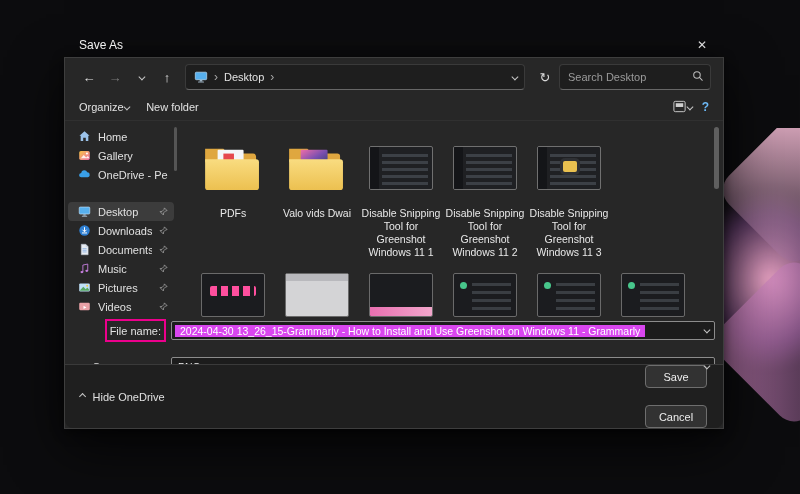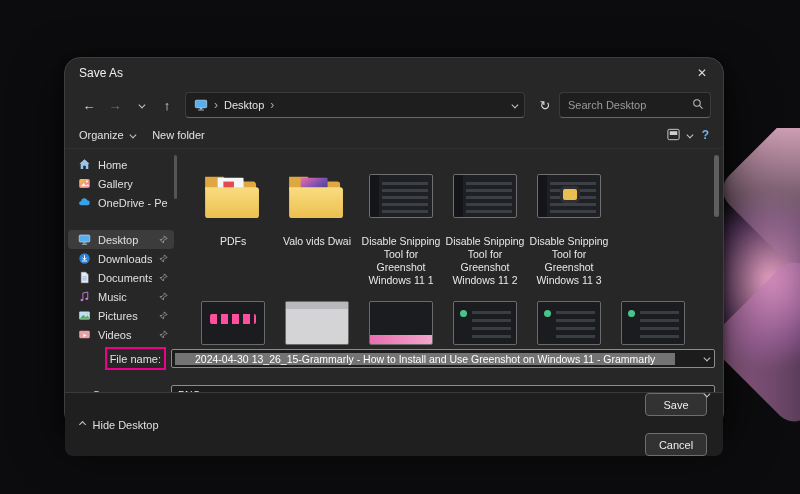--- a/index.html
+++ b/index.html
@@ -18,23 +18,23 @@
               background:radial-gradient(closest-side, rgba(246,172,206,.95), rgba(160,95,175,.45) 55%, rgba(0,0,0,0) 78%);
               filter:blur(5px); }
   .wp-petal1{ position:absolute; right:-50px; top:6px; width:112px; height:112px; border-radius:20px; transform:rotate(45deg);
               background:linear-gradient(135deg, rgba(250,192,216,.9), rgba(120,78,150,.15)); }
   .wp-petal2{ position:absolute; right:-56px; top:152px; width:124px; height:124px; border-radius:20px; transform:rotate(45deg);
               background:linear-gradient(45deg, rgba(208,132,192,.8), rgba(92,62,132,.15)); }
 
   
   .dialog {
     position:absolute; left:64px; top:57px; width:660px; height:372px;
-    background:#272727; border:1px solid #3e3e3e; border-radius:16px;
+    background:#272727; border:1px solid #3e3e3e; border-radius:0;
     box-shadow:0 18px 50px rgba(0,0,0,.7), 0 3px 10px rgba(0,0,0,.5);
-    display:flex; flex-direction:column;
+    display:flex; flex-direction:column;justify-content:flex-end;
   }
 
   
   .titlebar { height:30px; display:flex; align-items:center; flex:0 0 auto; }
   .title { font-size:12px; color:#f0f0f0; padding-left:14px; }
   .close-btn { margin-left:auto; width:42px; height:30px; display:flex; align-items:center; justify-content:center;
                background:none; border:none; color:#dadada; font-size:12px; cursor:default; border-top-right-radius:8px; }
 
   
   .navbar { height:34px; flex:0 0 auto; display:flex; align-items:center; padding:0 12px; gap:2px; }
@@ -54,21 +54,21 @@
                  display:flex; align-items:center; justify-content:center; }
   .searchbox { width:152px; height:26px; background:#1e1e1e; border:1px solid #3a3a3a; border-bottom-color:#676767;
                border-radius:4px; display:flex; align-items:center; padding:0 6px 0 8px; }
   .searchbox input { flex:1; min-width:0; background:none; border:none; outline:none; color:#d0d0d0; font-size:11px;
                      font-family:inherit; }
   .searchbox input::placeholder { color:#9b9b9b; }
 
   
   .cmdbar { height:27px; flex:0 0 auto; display:flex; align-items:center; padding:0 14px; gap:18px;
             font-size:11px; color:#e2e2e2; border-bottom:1px solid #303030; }
-  .cmditem { display:flex; align-items:center; gap:6px; background:none; border:none; color:#e2e2e2;
+  .cmditem { display:flex; align-items:center; background:none; border:none; color:#e2e2e2;
              font-size:11px; font-family:inherit; }
   .cmd-right { margin-left:auto; display:flex; align-items:center; gap:10px; }
   .help { color:#6cb8f5; font-weight:bold; font-size:12px; }
 
   
   .content { height:197px; flex:0 0 auto; display:flex; position:relative; overflow:hidden; }
 
   
   .sidebar { width:112px; flex:0 0 auto; padding-top:6px; position:relative; }
   .side-item { height:19px; display:flex; align-items:center; gap:7px; padding:0 6px 0 9px;
@@ -123,21 +123,21 @@
 
   
   .fields { height:46px; flex:0 0 auto; padding:3px 8px 0 8px; }
   .frow { display:flex; align-items:center; height:19px; margin-bottom:17px; }
   .flabel-col { width:98px; flex:0 0 auto; display:flex; justify-content:flex-end; align-items:center; padding-right:5px; }
   .flabel { font-size:11px; color:#e2e2e2; white-space:nowrap; }
   .annotate-box { border:2px solid #ec008c; padding:0 3px 1px 3px; }
   .combo { flex:1; height:19px; background:#1c1c1c; border:1px solid #8c8c8c; border-radius:2px;
            display:flex; align-items:center; padding:0 6px 0 3px; overflow:hidden; }
   .combo .val { flex:1; font-size:10.5px; color:#efefef; white-space:nowrap; overflow:hidden; }
-  .combo .val .seltext { background:#737373; color:#fff; padding:1px 20px; }
+  .combo .val .seltext { background:#d946ef; color:#fff; padding:1px 5px; }
 
   
   .footer { flex:1; background:#1f1f1f; border-top:1px solid #3a3a3a; border-radius:0 0 8px 8px;
             display:flex; align-items:center; padding:0 16px; }
   .hidefolders { display:flex; align-items:center; gap:7px; font-size:11px; color:#e0e0e0;
                  background:none; border:none; font-family:inherit; }
   .fbtns { margin-left:auto; display:flex; gap:17px;flex-direction:column; }
   .btn { width:62px; height:23px; background:#323232; border:1px solid #6e6e6e; border-radius:4px;
          color:#ededed; font-size:11px; font-family:inherit; }
 </style>
@@ -481,21 +481,21 @@
       <div class="combo">
         <span class="val" style="padding-left:3px;">PNG</span>
         <span class="chev sm"></span>
       </div>
     </div>
   </div>
 
   <div class="footer">
     <button class="hidefolders">
       <span class="chev up sm"></span>
-      <span>Hide Desktop</span>
+      <span>Hide OneDrive</span>
     </button>
     <div class="fbtns">
       <button class="btn">Save</button>
       <button class="btn">Cancel</button>
     </div>
   </div>
 
 </div>
 
 </body></html>

